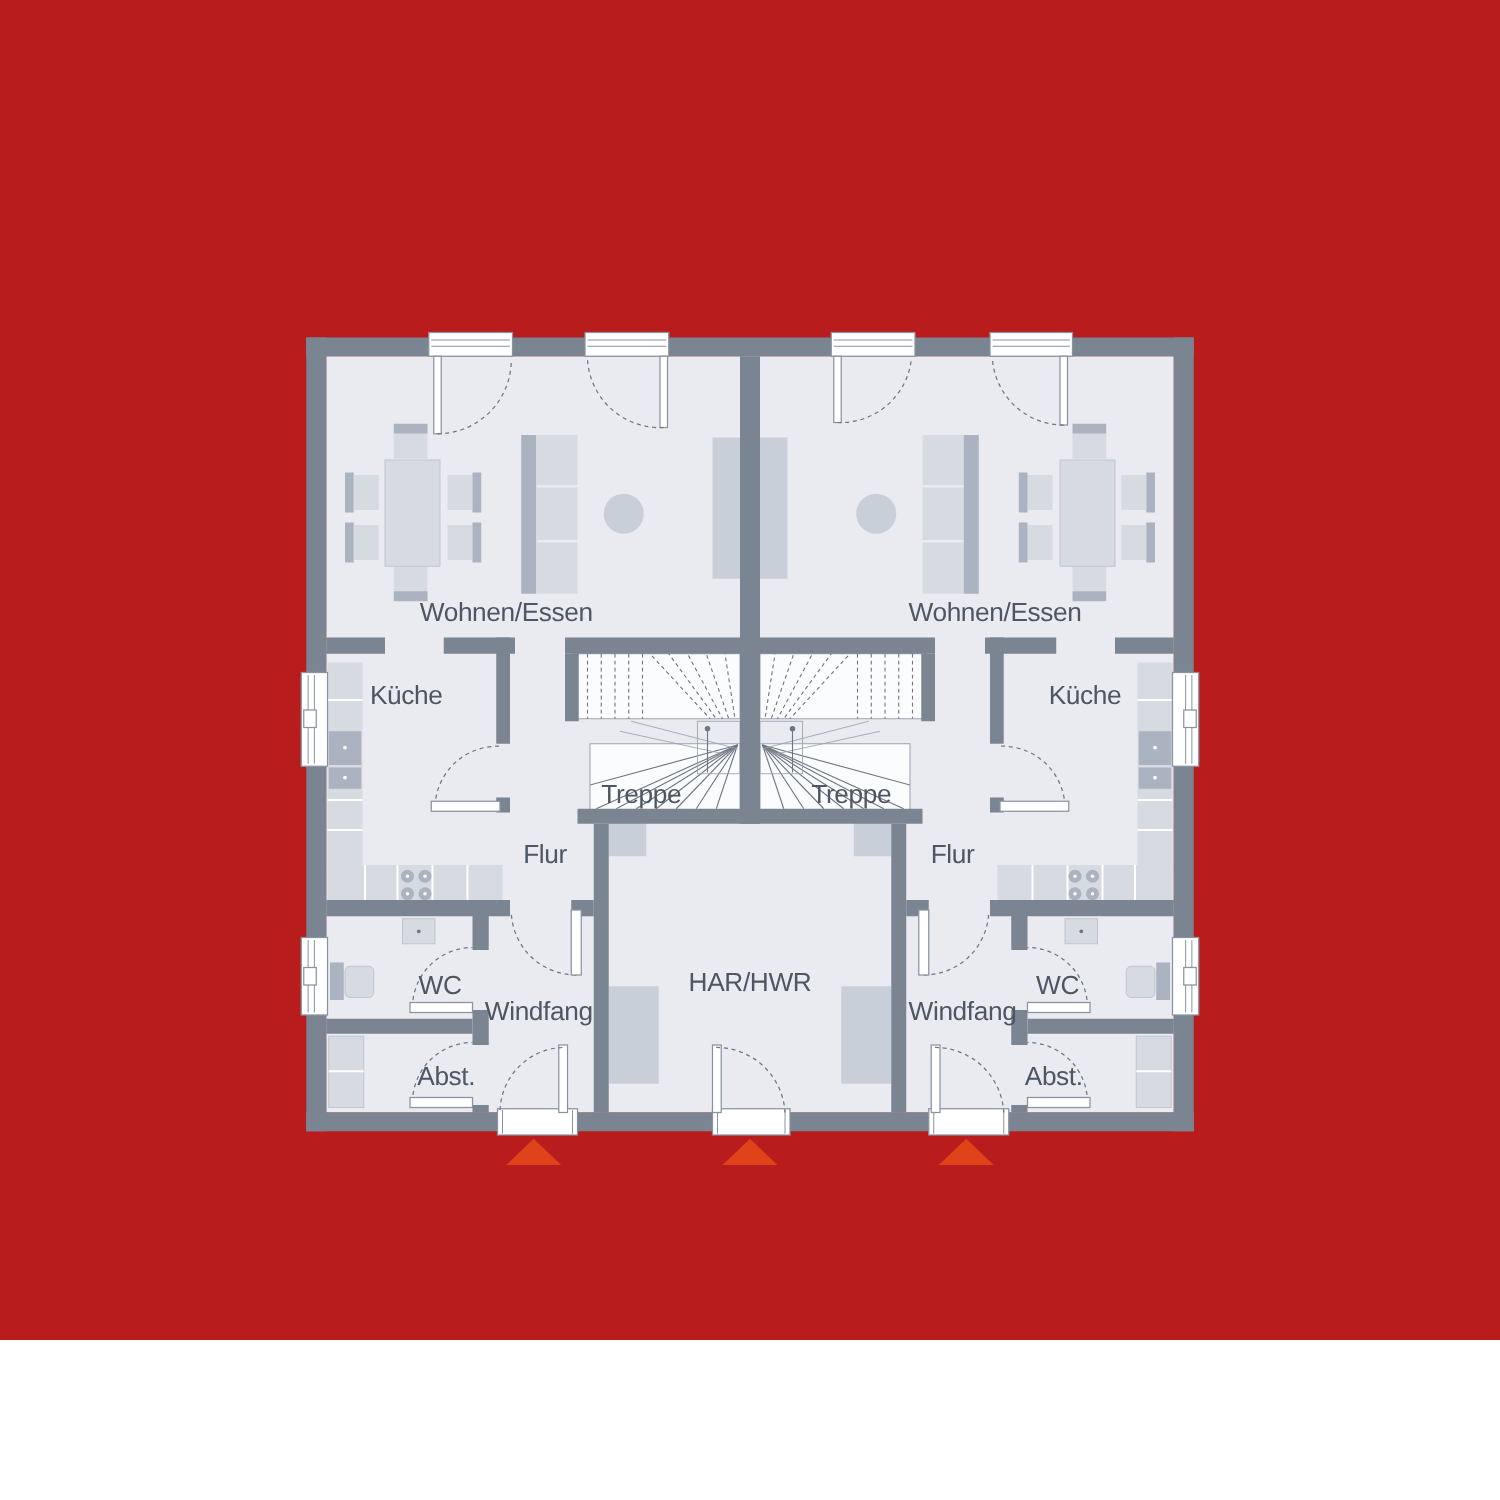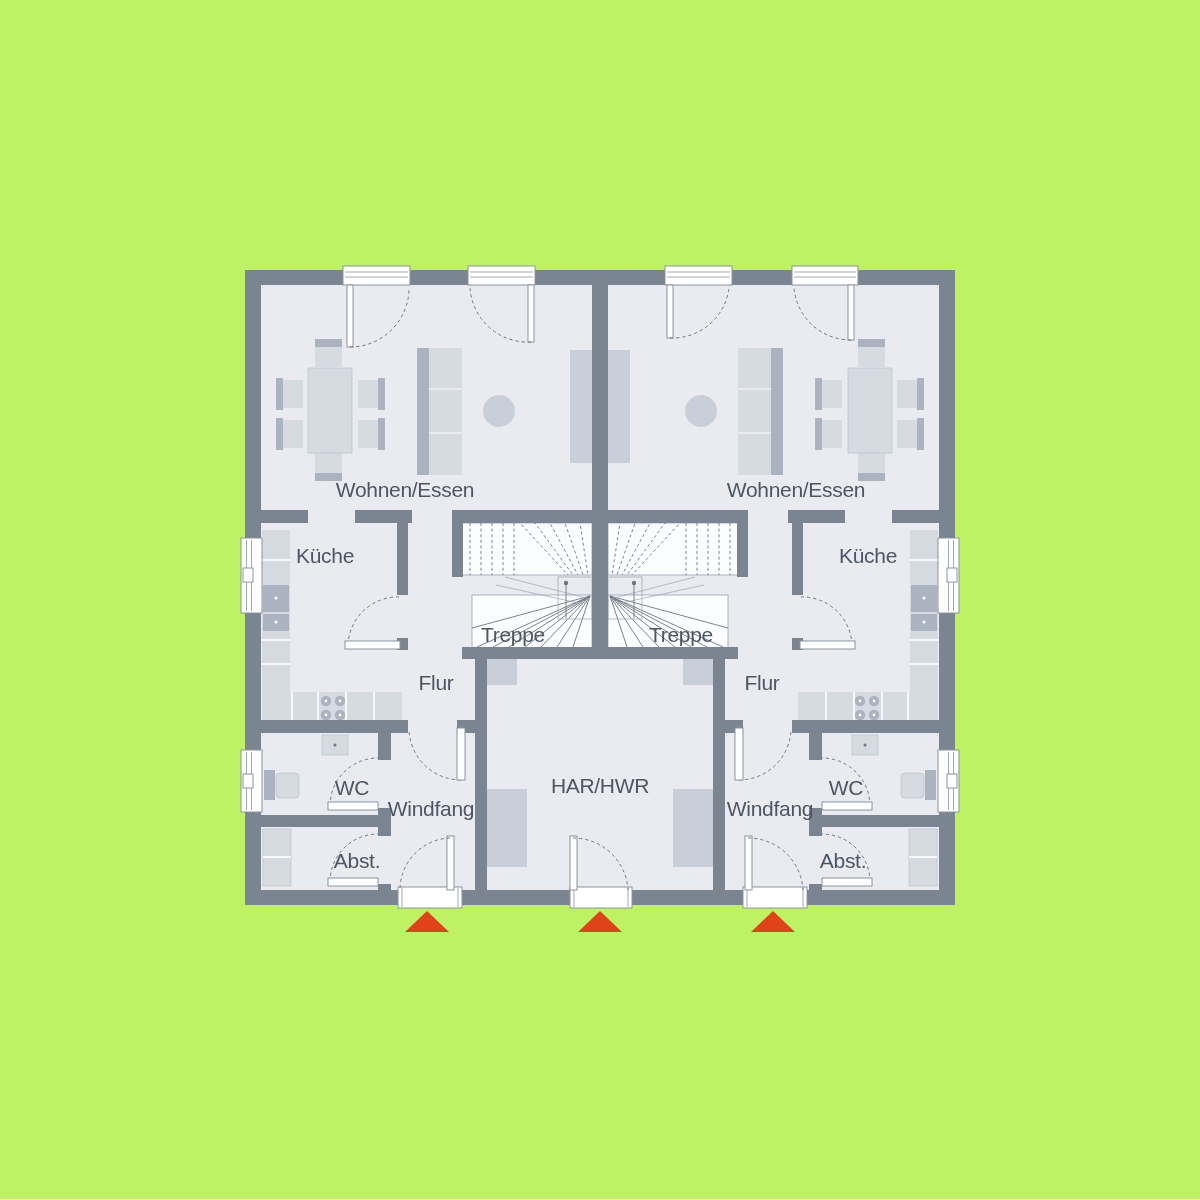--- a/index.html
+++ b/index.html
@@ -1,17 +1,17 @@
 <!DOCTYPE html>
 <html style="--wall: #7b8591; --room: #e9ebf1; --stair: #fbfcfe; --stair-stroke: #9aa3b0; --line: #6e7683; --frame: #8a93a0; --furn-light: #d6dae1; --furn-mid: #c9cfd9; --furn-dark: #aab3bf; --furn-stroke: #bfc6cf; --text: #4d5662; --accent: #e0421a;"><head>
 <meta charset="utf-8">
 <title>Floor Plan</title>
 <style>
   html,body{margin:0;padding:0;background:#ffffff;}
-  .stage{width:1200px;height:1199px;background:#bef264;position:relative;font-family:"Liberation Sans",sans-serif;}
+  .stage{width:1200px;height:1072px;background:#b91c1c;position:relative;font-family:"Liberation Sans",sans-serif;}
   .wall{fill:var(--wall);}
   .roombg{fill:var(--room);}
   .stairblock{fill:var(--stair);stroke:var(--stair-stroke);stroke-width:.8;}
   .tread{stroke:var(--line);stroke-width:.9;fill:none;}
   .dashed{stroke-dasharray:3 2.6;}
   .win{fill:#ffffff;stroke:var(--frame);stroke-width:1;}
   .winline{stroke:var(--frame);stroke-width:.8;}
   .leaf{fill:#ffffff;stroke:var(--frame);stroke-width:1;}
   .arc{fill:none;stroke:var(--line);stroke-width:1;stroke-dasharray:3.2 3;}
   .f-light{fill:var(--furn-light);}

